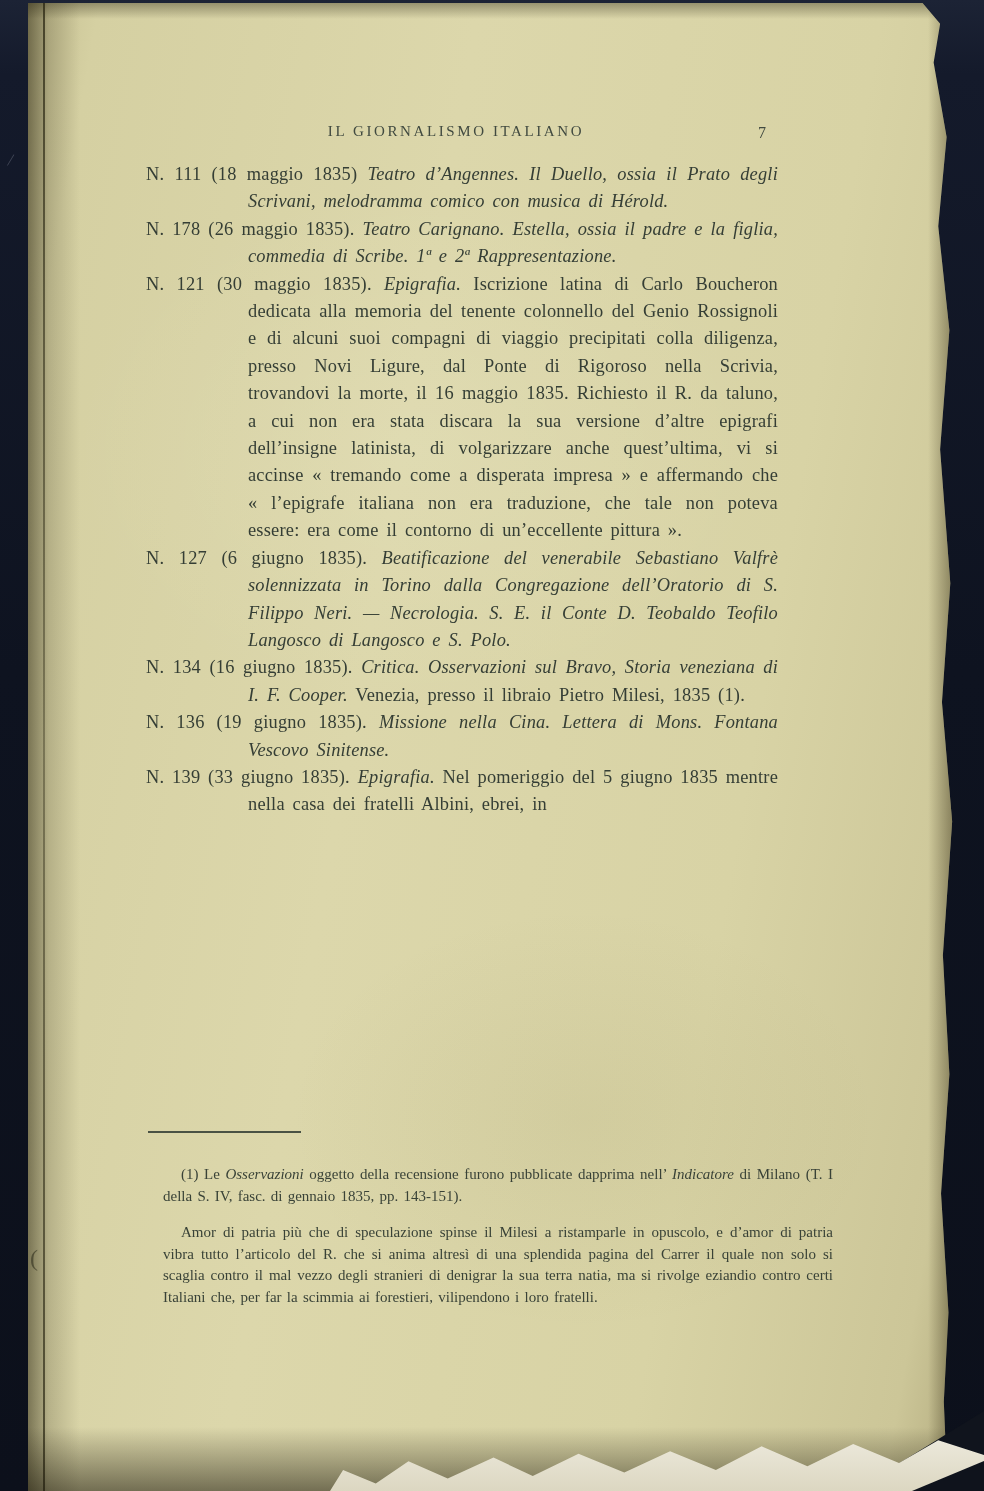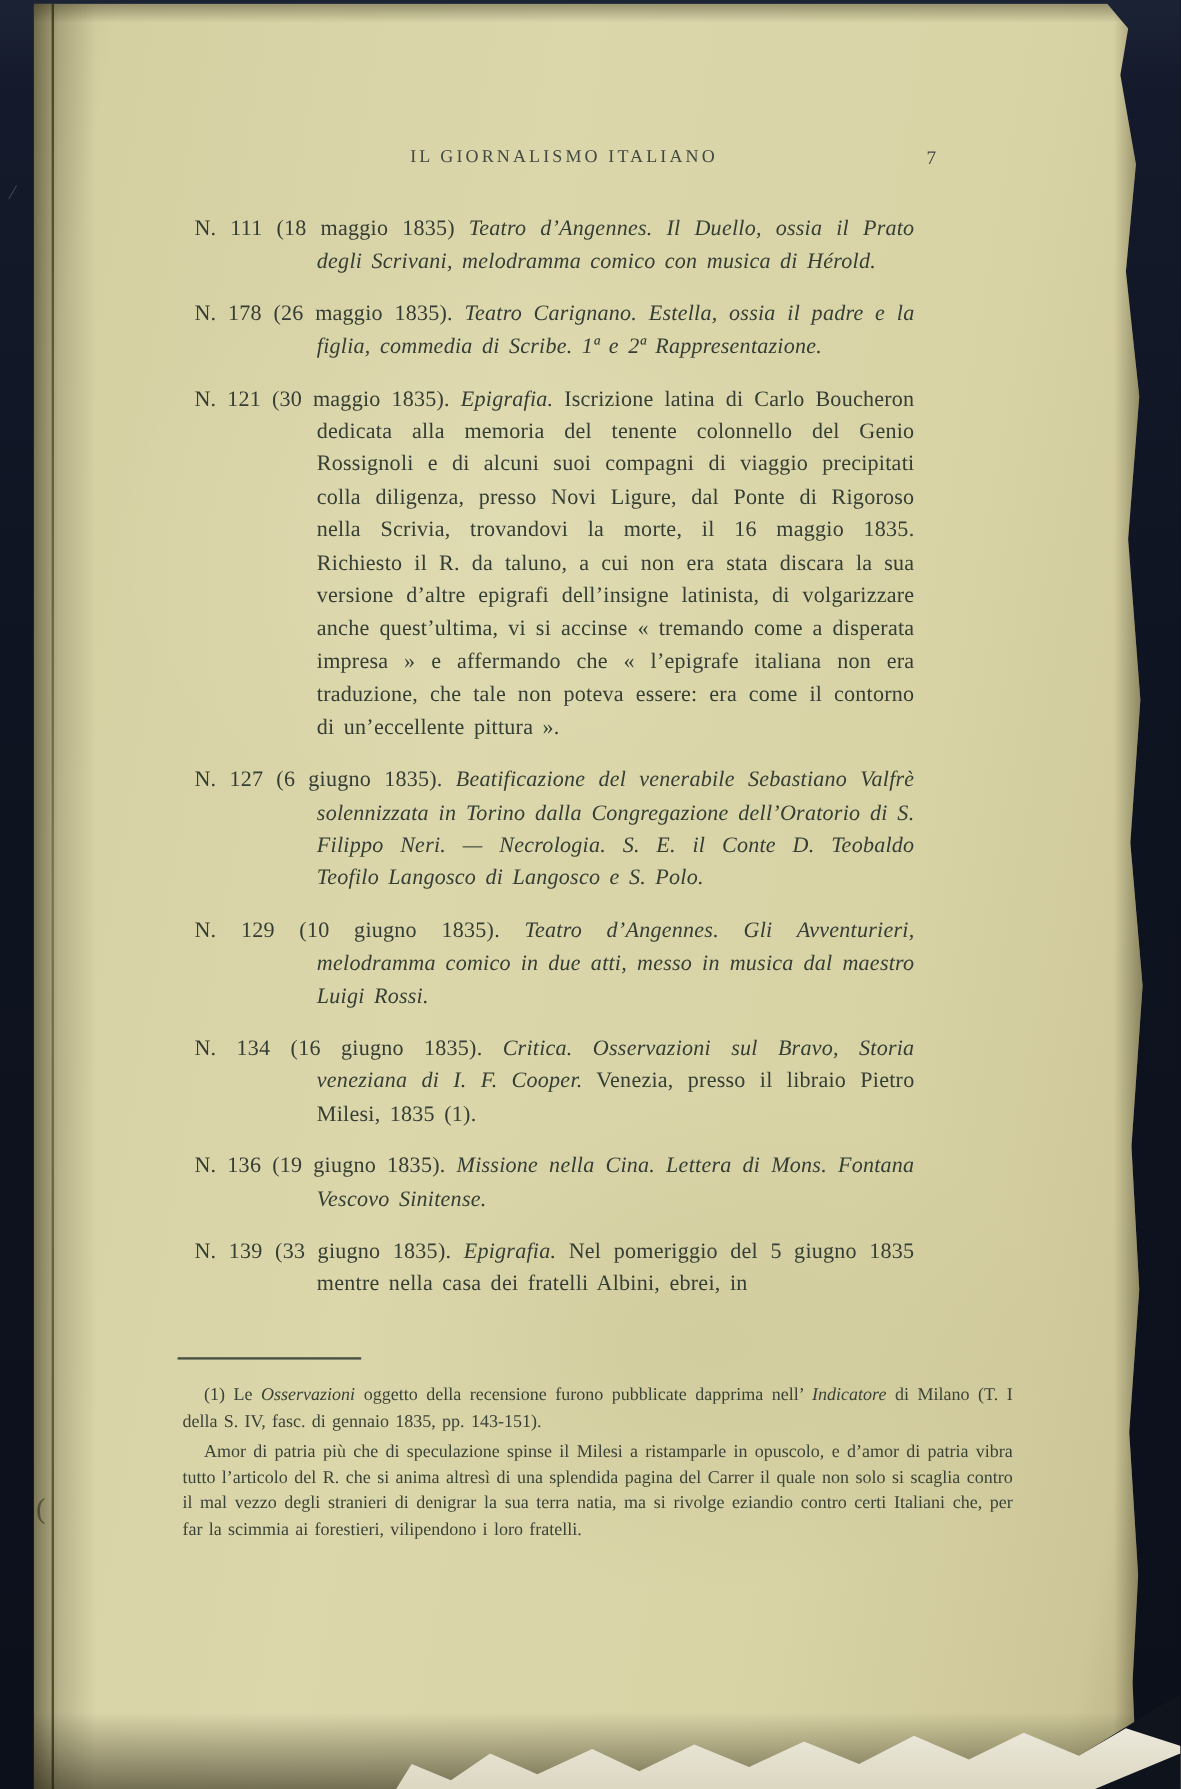--- a/index.html
+++ b/index.html
@@ -46,56 +46,56 @@
   }
   .top-shade {
     position: absolute; left: 0; top: 0; width: 100%; height: 16px;
     background: linear-gradient(180deg, rgba(40,36,16,0.38), rgba(40,36,16,0));
   }
   .bottom-shade {
     position: absolute; left: 0; bottom: 0; width: 100%; height: 64px;
     background: linear-gradient(0deg, rgba(30,26,12,0.55), rgba(30,26,12,0));
   }
   .page-header {
-    position: absolute; left: 118px; top: 120px; width: 648px; height: 24px;
+    position: absolute; left: 104px; top: 120px; width: 648px; height: 24px;
   }
   .running-title {
     text-align: center;
     font-size: 15px;
     letter-spacing: 2.6px;
     color: #414a40;
   }
   .page-number {
     position: absolute; right: 14px; top: 1px;
     font-size: 16px; color: #414a40;
   }
   .entry-list {
     position: absolute; left: 118px; top: 158px; width: 632px;
     font-size: 18.4px;
     line-height: 27.4px;
     text-align: justify;
     letter-spacing: 0.2px;
     word-spacing: 3px;
     color: #353e35;
   }
-  .entry { margin: 16px; padding-left: 102px; text-indent: -102px; }
+  .entry { margin: 0; padding-left: 102px; text-indent: -102px; }
   .entry i, .footnote-para i { font-style: italic; }
   .footnote-rule {
     position: absolute; left: 120px; top: 1128px; width: 153px; height: 2px;
     background: #4a5244;
   }
   .footnote-block {
     position: absolute; left: 120px; top: 1146px; width: 700px;
     font-size: 15px;
     line-height: 21.6px;
     text-align: justify;
     word-spacing: 1.5px;
     color: #394237;
   }
-  .footnote-para { margin: 4px; text-indent: 18px; }
+  .footnote-para { margin: 15px; text-indent: 18px; }
   .artifact-paren {
     position: absolute; left: 2px; top: 1242px;
     font-size: 24px; color: rgba(38,38,22,0.55);
   }
   .artifact-slash {
     position: absolute; left: 8px; top: 150px;
     font-size: 18px; color: rgba(120,125,140,0.45);
     transform: rotate(12deg);
   }
   .corner-tear {
@@ -133,21 +133,20 @@
     <div class="page-header">
       <div class="running-title">IL GIORNALISMO ITALIANO</div>
       <div class="page-number">7</div>
     </div>
 
     <div class="entry-list">
         <p class="entry"><span>N. 111 (18 maggio 1835) </span><i>Teatro d’Angennes. Il Duello, ossia il Prato degli Scrivani, melodramma comico con musica di Hérold.</i></p>
         <p class="entry"><span>N. 178 (26 maggio 1835). </span><i>Teatro Carignano. Estella, ossia il padre e la figlia, commedia di Scribe. 1ª e 2ª Rappresentazione.</i></p>
         <p class="entry"><span>N. 121 (30 maggio 1835). </span><i>Epigrafia.</i><span> Iscrizione latina di Carlo Boucheron dedicata alla memoria del tenente colonnello del Genio Rossignoli e di alcuni suoi compagni di viaggio precipitati colla diligenza, presso Novi Ligure, dal Ponte di Rigoroso nella Scrivia, trovandovi la morte, il 16 maggio 1835. Richiesto il R. da taluno, a cui non era stata discara la sua versione d’altre epigrafi dell’insigne latinista, di volgarizzare anche quest’ultima, vi si accinse « tremando come a disperata impresa » e affermando che « l’epigrafe italiana non era traduzione, che tale non poteva essere: era come il contorno di un’eccellente pittura ».</span></p>
         <p class="entry"><span>N. 127 (6 giugno 1835). </span><i>Beatificazione del venerabile Sebastiano Valfrè solennizzata in Torino dalla Congregazione dell’Oratorio di S. Filippo Neri. — Necrologia. S. E. il Conte D. Teobaldo Teofilo Langosco di Langosco e S. Polo.</i></p>
-        <p class="entry"><span>N. 129 (10 giugno 1835). </span><i>Teatro d’Angennes. Gli Avventurieri, melodramma comico in due atti, messo in musica dal maestro Luigi Rossi.</i></p>
         <p class="entry"><span>N. 134 (16 giugno 1835). </span><i>Critica. Osservazioni sul Bravo, Storia veneziana di I. F. Cooper.</i><span> Venezia, presso il libraio Pietro Milesi, 1835 (1).</span></p>
         <p class="entry"><span>N. 136 (19 giugno 1835). </span><i>Missione nella Cina. Lettera di Mons. Fontana Vescovo Sinitense.</i></p>
         <p class="entry"><span>N. 139 (33 giugno 1835). </span><i>Epigrafia.</i><span> Nel pomeriggio del 5 giugno 1835 mentre nella casa dei fratelli Albini, ebrei, in</span></p>
       </div>
 
     <div class="footnote-rule"></div>
     <div class="footnote-block">
         <p class="footnote-para"><span>(1) Le </span><i>Osservazioni</i><span> oggetto della recensione furono pubblicate dapprima nell’ </span><i>Indicatore</i><span> di Milano (T. I della S. IV, fasc. di gennaio 1835, pp. 143-151).</span></p>
         <p class="footnote-para"><span>Amor di patria più che di speculazione spinse il Milesi a ristamparle in opuscolo, e d’amor di patria vibra tutto l’articolo del R. che si anima altresì di una splendida pagina del Carrer il quale non solo si scaglia contro il mal vezzo degli stranieri di denigrar la sua terra natia, ma si rivolge eziandio contro certi Italiani che, per far la scimmia ai forestieri, vilipendono i loro fratelli.</span></p>
       </div>

